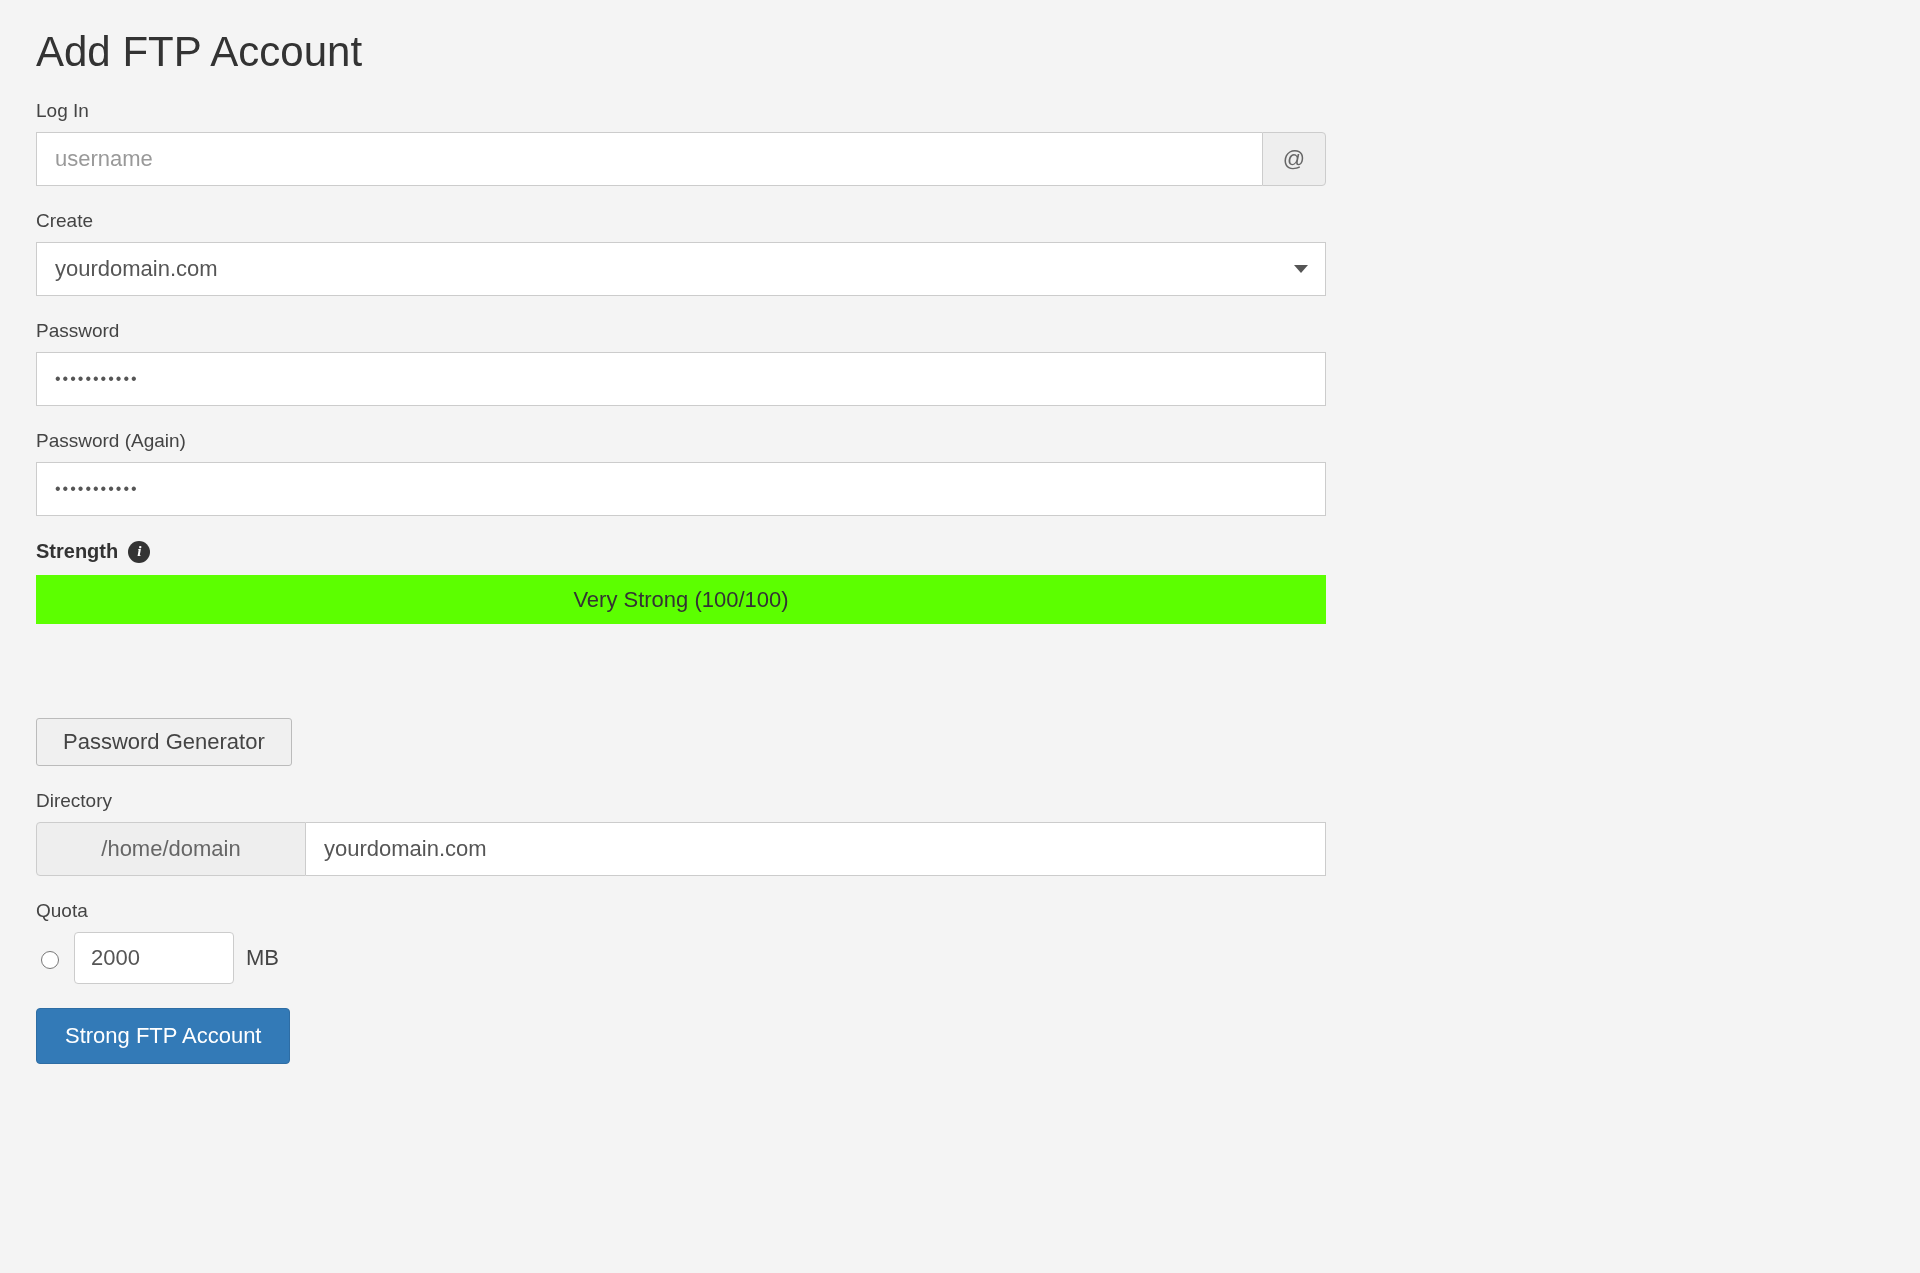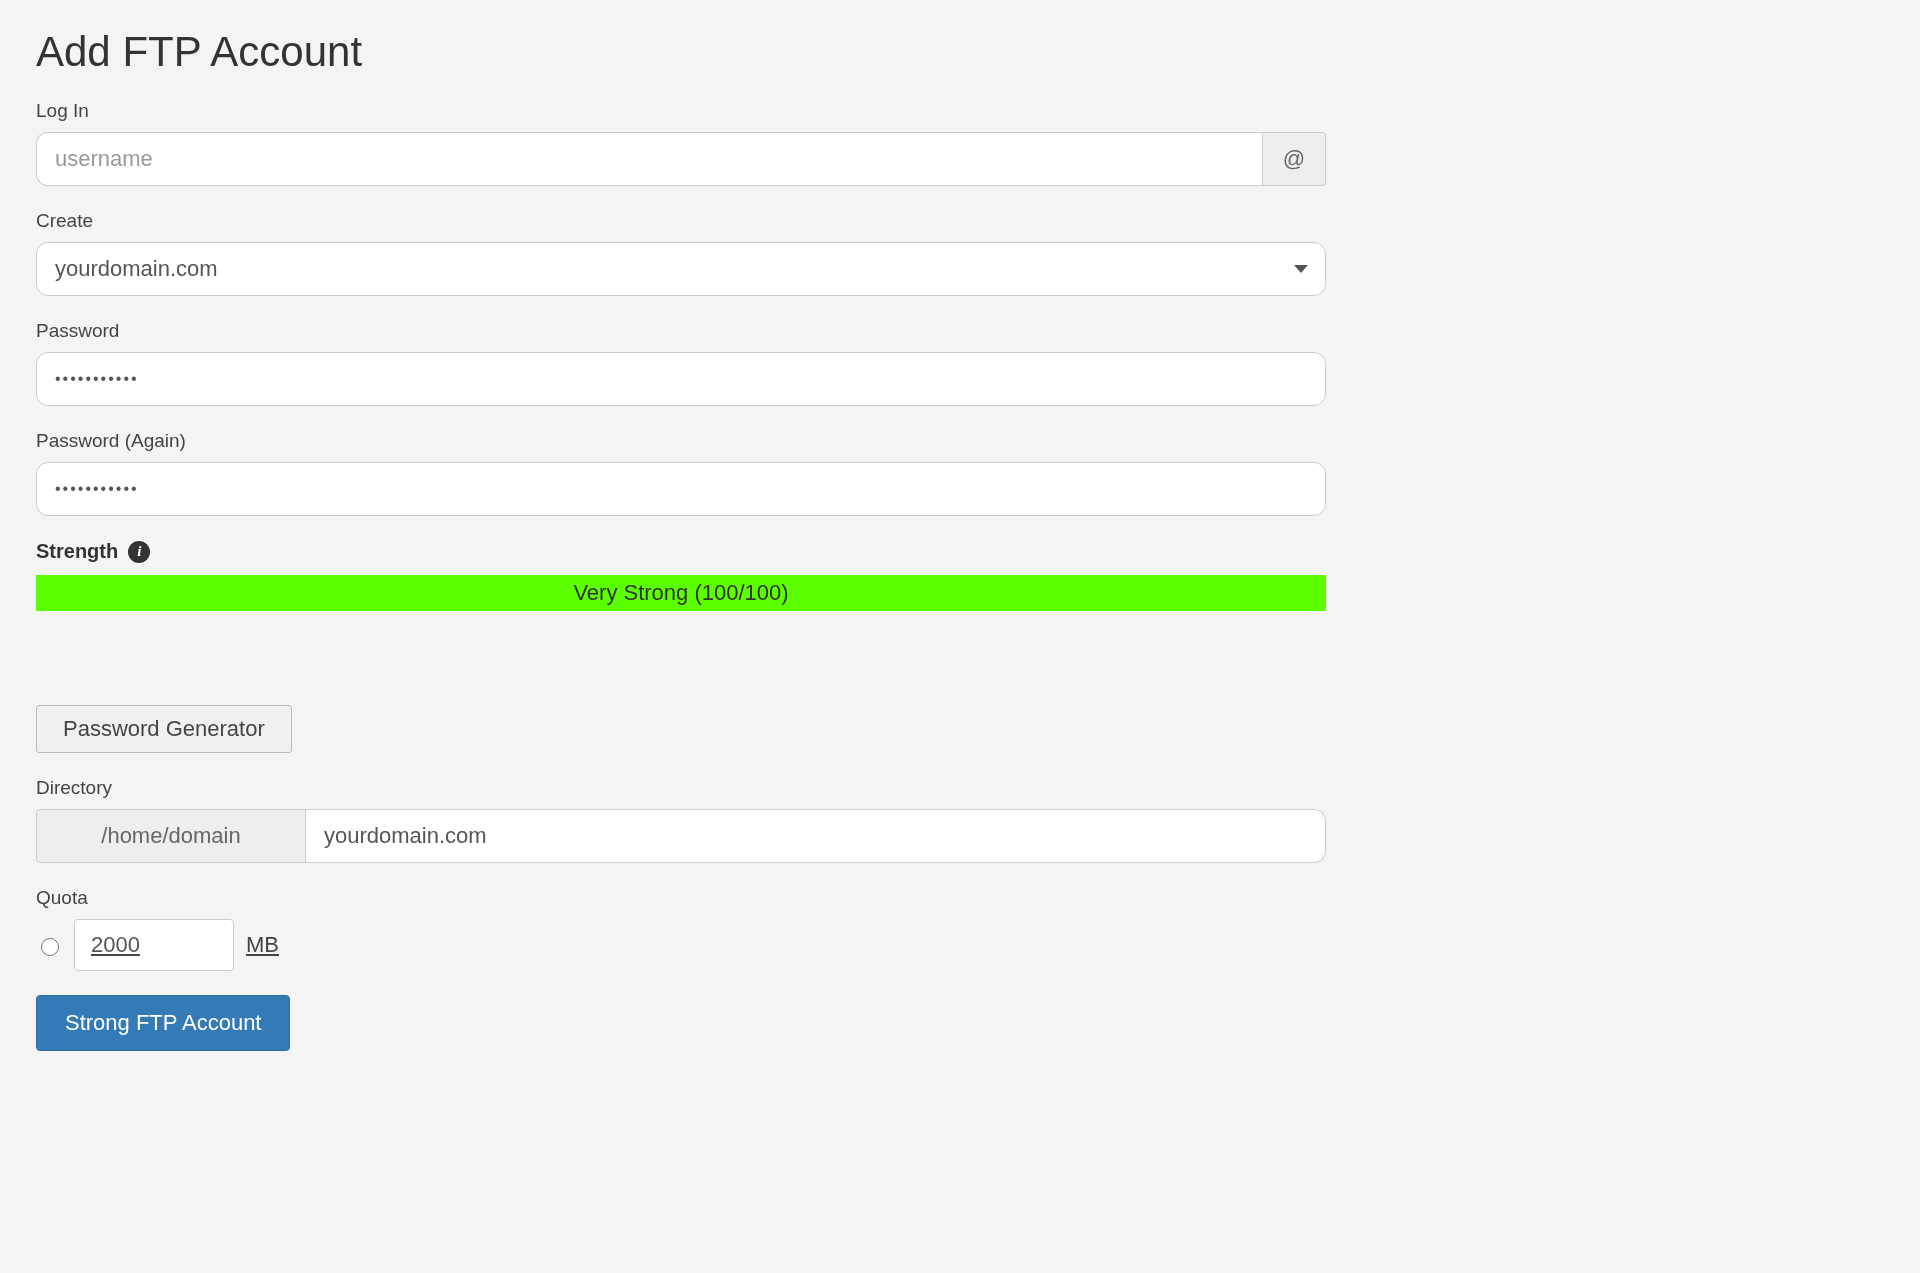--- a/index.html
+++ b/index.html
@@ -30,21 +30,21 @@
 
   .input-group { display:flex; width:1290px; }
   input.text-input, select.select-input {
     height: 54px;
     line-height: 52px;
     font-size: 22px;
     padding: 0 18px;
     color:#555;
     background:#ffffff;
     border:1px solid #cccccc;
-    border-radius:12px;
+    border-radius:0;
     width:100%;
   }
   input.text-input::placeholder { color:#999; }
   .login-group .text-input { border-top-right-radius:0; border-bottom-right-radius:0; border-right:none; }
   .addon {
     background:#eeeeee;
     border:1px solid #cccccc;
     height:54px; line-height:52px;
     padding:0 20px;
     font-size:22px;
@@ -76,21 +76,21 @@
   input[type=password].text-input { letter-spacing:2px; font-size:16px; }
 
   .strength-label { display:flex; align-items:center; gap:10px; font-size:20px; color:#333; margin-bottom:12px; font-weight:600;}
   .info-icon {
     display:inline-flex; width:22px; height:22px; border-radius:50%;
     background:#333; color:#fff; font-family:Georgia,serif;
     font-style:italic; font-weight:bold; font-size:15px;
     align-items:center; justify-content:center;
   }
   .strength-bar {
-    width:1290px; height:36px;
+    width:1290px; height:49px;
     background:#5cff00;
     color:#333; font-size:22px;
     display:flex; align-items:center; justify-content:center;
   }
   .pwgen-btn {
     height:48px;
     background:#f0f0f0;
     border:1px solid #bbbbbb;
     border-radius:3px;
     color:#444;
@@ -99,21 +99,21 @@
     cursor:pointer;
   }
 
   .dir-group { display:flex; width:1290px; }
   .dir-group .addon {
     border-top-left-radius:4px; border-bottom-left-radius:4px;
     min-width:270px; padding:0 26px;
   }
   .dir-group .text-input { border-top-left-radius:0; border-bottom-left-radius:0; border-left:none; }
 
-  .quota-line { display:flex; align-items:center; gap:12px; margin-bottom:14px;text-decoration:underline; }
+  .quota-line { display:flex; align-items:center; gap:12px; margin-bottom:14px; }
   input[type=radio] { width:18px; height:18px; accent-color:#0066dd; cursor:pointer; }
   .quota-input {
     width:160px; height:52px; font-size:22px; text-align:left;
     padding:0 16px; border:1px solid #cccccc; border-radius:4px; background:#fff; color:#555;
   }
   .unit { font-size:22px; color:#444; }
 
   .submit-btn {
     background:#337ab7;
     border:1px solid #2e6da4;

